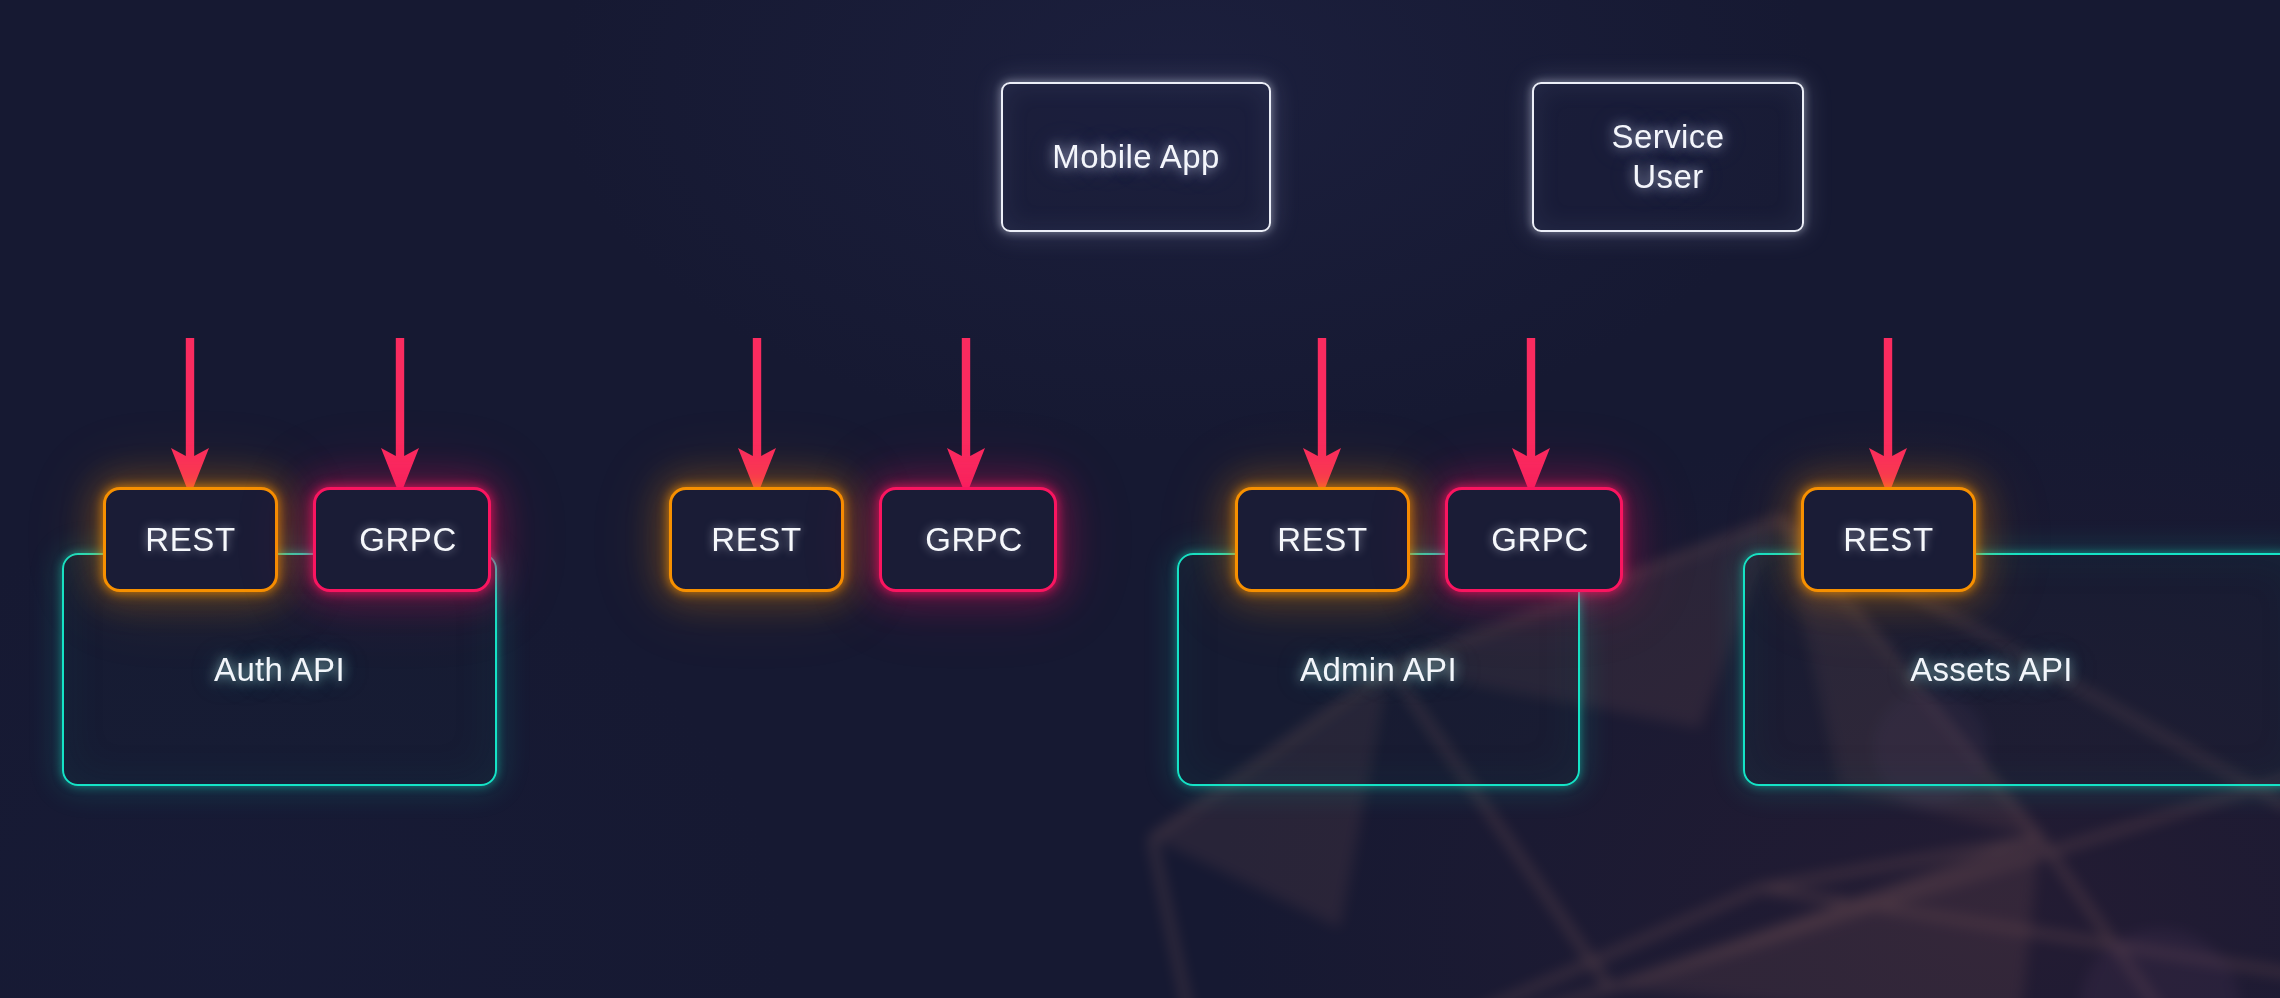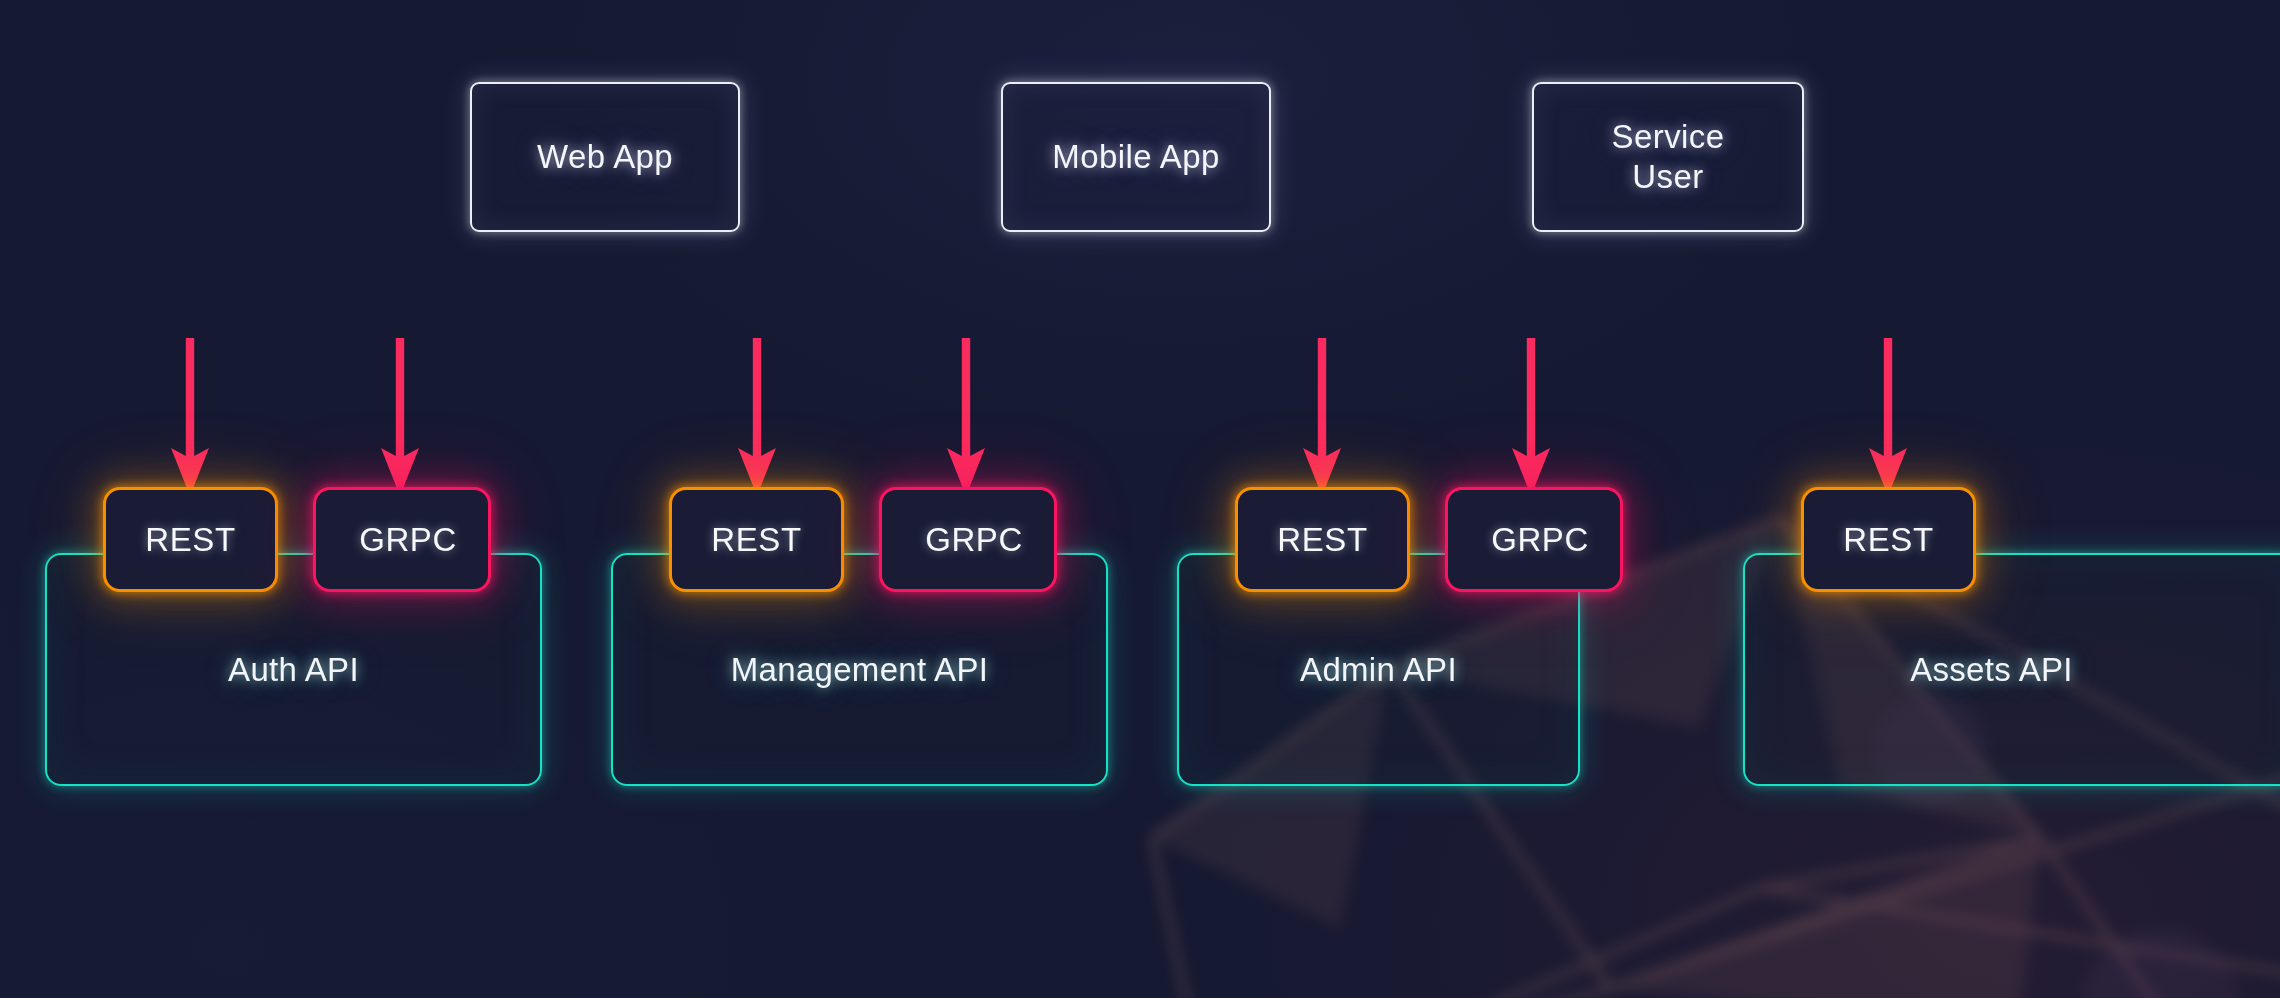--- a/index.html
+++ b/index.html
@@ -132,23 +132,20 @@
       <path d="M 640 150 L 900 470 L 700 420 Z"></path>
       <path d="M 12 470 L 250 300 L 200 560 Z"></path>
       <path d="M 470 620 L 900 470 L 880 660 Z"></path>
     </g>
     <g fill="#b878b0" opacity="0.22" stroke="none">
       <circle cx="790" cy="380" r="58"></circle>
       <circle cx="1020" cy="640" r="80"></circle>
     </g>
   </svg>
 
-  <div class="client-box" style="left:470px; top:82px; width:270px; height:150px;">
-    <span class="label">Web App</span>
-  </div>
 
   <div class="client-box" style="left:1532px; top:82px; width:272px; height:150px;">
     <span class="label">Service
 User</span>
   </div>
 
   <div class="client-box" style="left:1001px; top:82px; width:270px; height:150px;">
     <span class="label">Mobile App</span>
   </div>
 
@@ -181,27 +178,24 @@
     <svg width="40" height="158" viewBox="0 0 40 158">
       <path d="M 15.8 0 L 24.2 0 L 24.2 118 L 39 110 L 20 158 L 1 110 L 15.8 118 Z" fill="#fa2b5f"></path>
     </svg>
   </div>
   <div class="arrow" style="left:1868px; top:338px;">
     <svg width="40" height="158" viewBox="0 0 40 158">
       <path d="M 15.8 0 L 24.2 0 L 24.2 118 L 39 110 L 20 158 L 1 110 L 15.8 118 Z" fill="#fa2b5f"></path>
     </svg>
   </div>
 
-  <div class="api-group" style="left:45px; top:553px; width:497px; height:233px;">
+  <div class="api-group" style="left:62px; top:553px; width:435px; height:233px;">
     <div class="api-label">Auth API</div>
   </div>
 
-  <div class="api-group" style="left:611px; top:553px; width:497px; height:233px;">
-    <div class="api-label">Management API</div>
-  </div>
 
   <div class="api-group" style="left:1177px; top:553px; width:403px; height:233px;">
     <div class="api-label">Admin API</div>
   </div>
 
   <div class="api-group" style="left:1743px; top:553px; width:560px; height:233px;">
     <div class="api-label" style="left:0; right:63px;">Assets API</div>
   </div>
 
   <div class="proto rest" style="left:103px; top:487px; width:175px; height:105px;">

